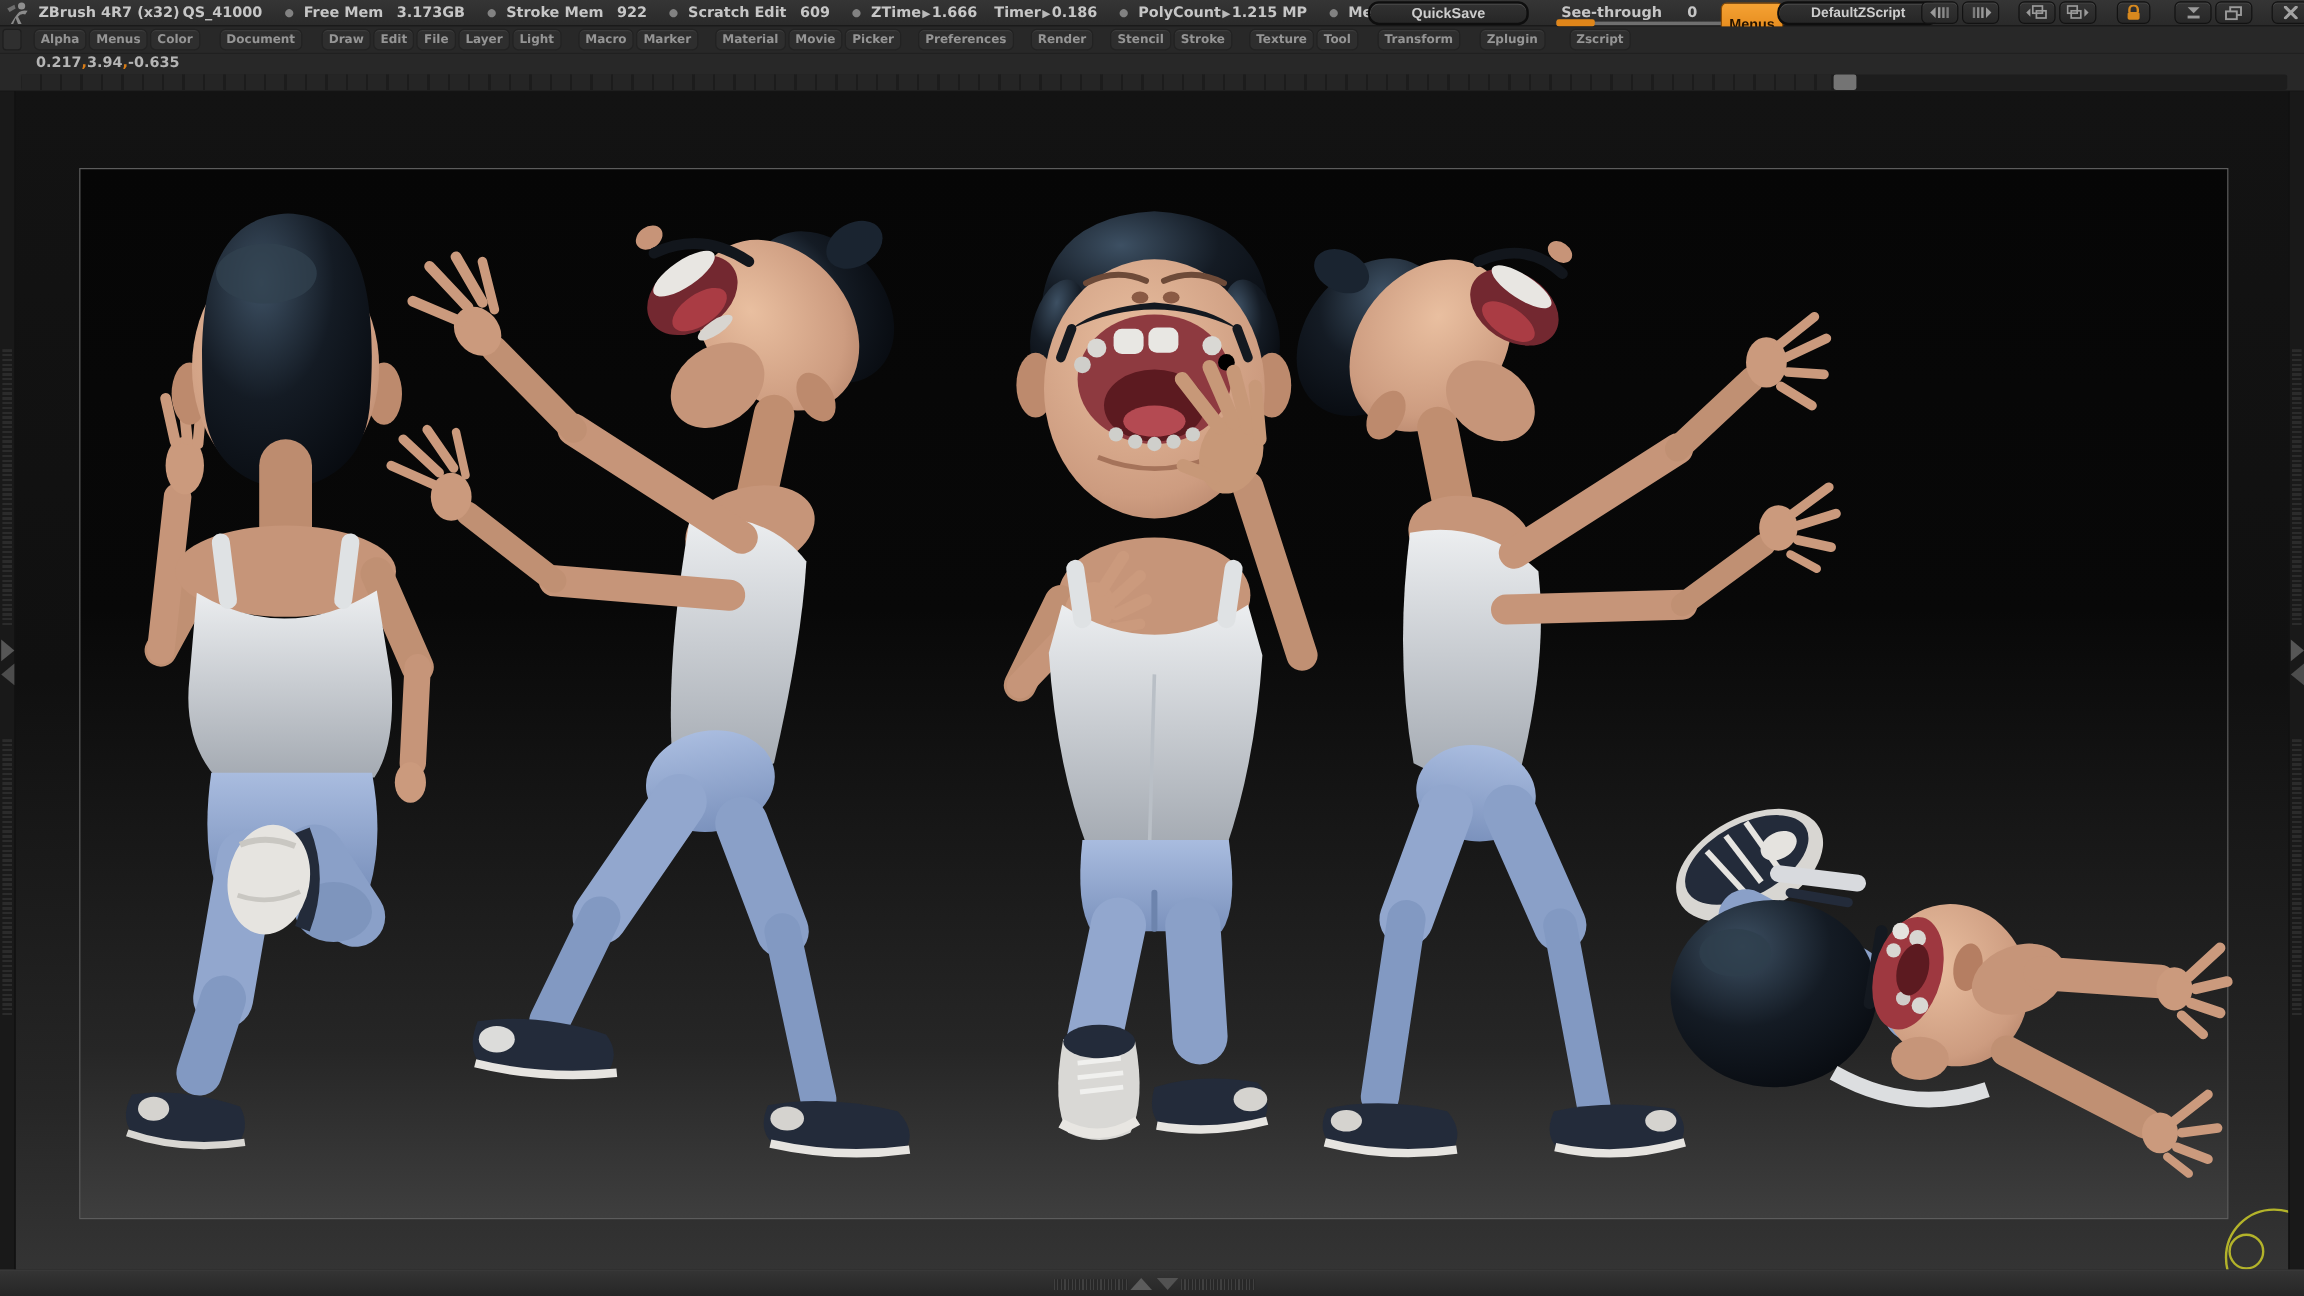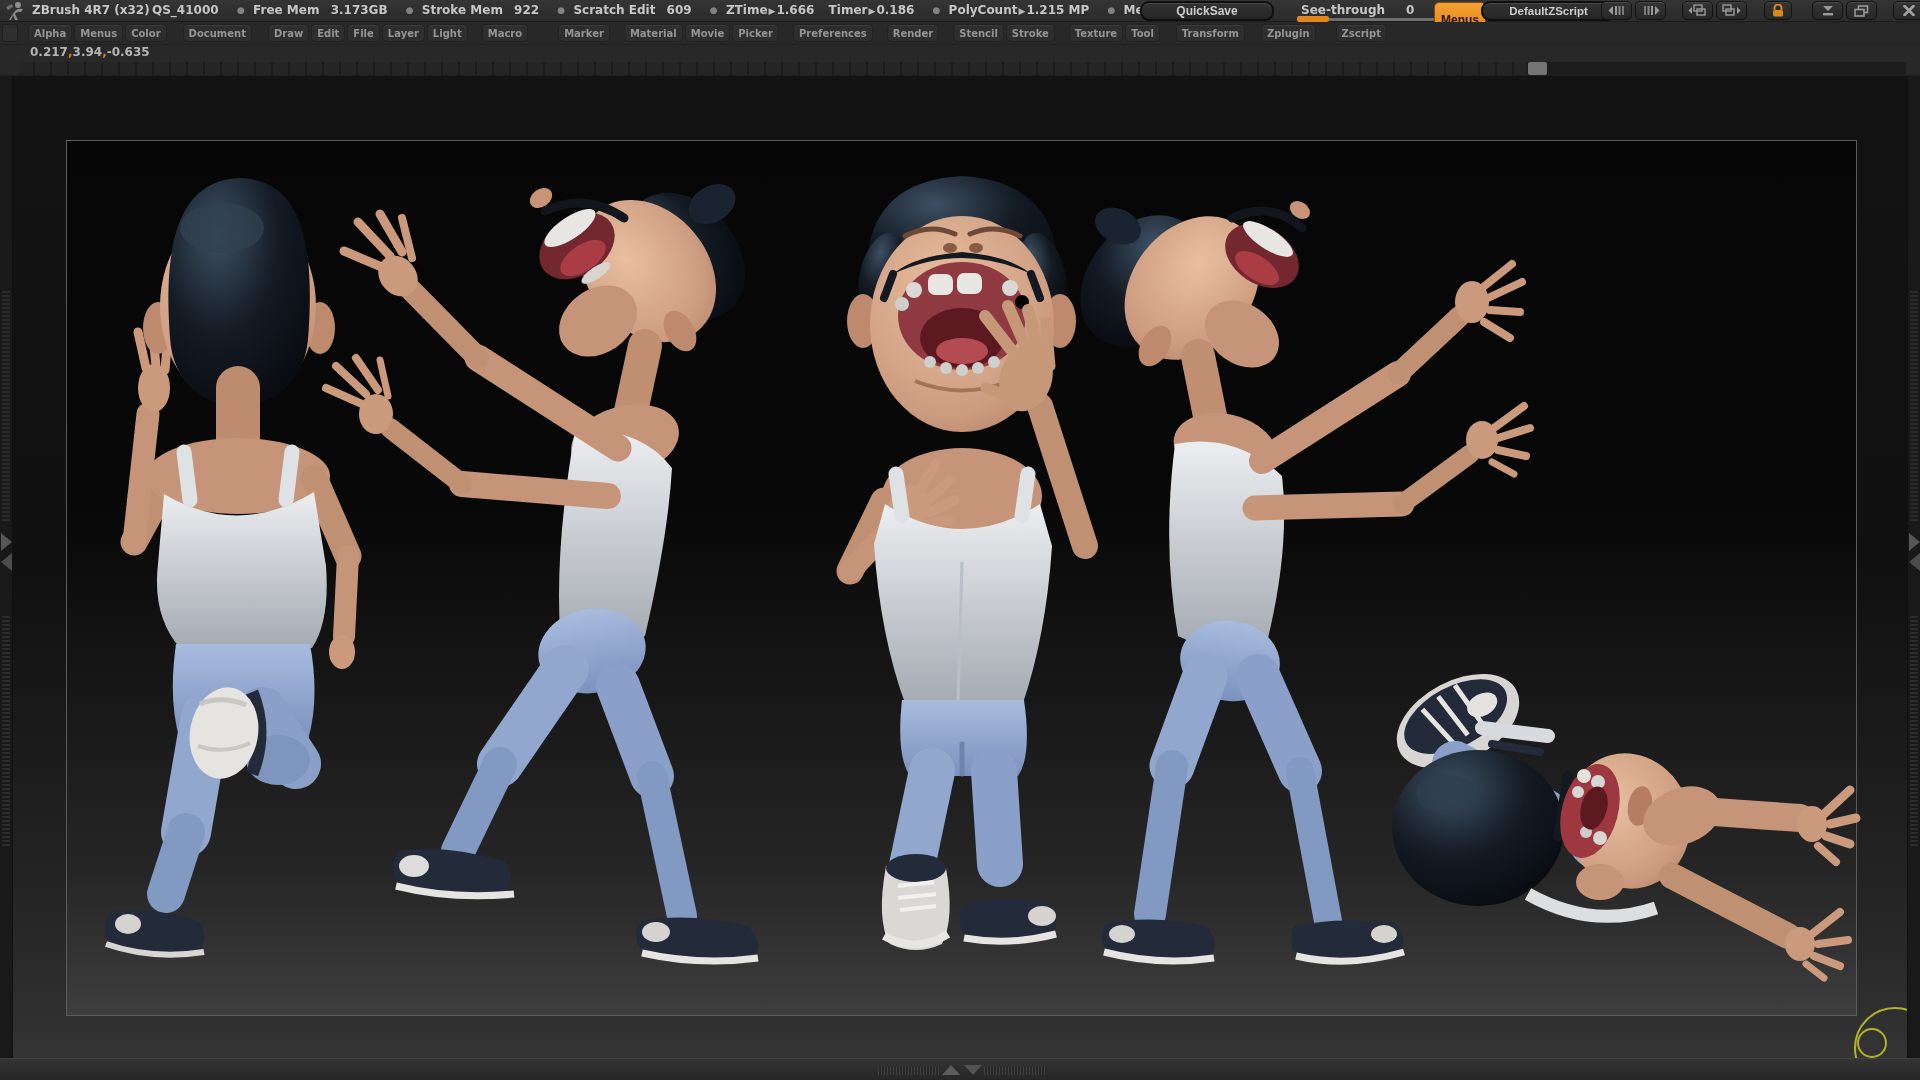--- a/index.html
+++ b/index.html
@@ -189,21 +189,21 @@
     <div class="tab">Alpha</div>
     <div class="tab">Menus</div>
     <div class="tab">Color</div>
     <div class="tab" style="margin-left:14px">Document</div>
     <div class="tab" style="margin-left:14px">Draw</div>
     <div class="tab">Edit</div>
     <div class="tab">File</div>
     <div class="tab">Layer</div>
     <div class="tab">Light</div>
     <div class="tab" style="margin-left:12px">Macro</div>
-    <div class="tab" style="margin-left:28px">Marker</div>
+    <div class="tab" style="margin-left:0">Marker</div>
     <div class="tab" style="margin-left:12px">Material</div>
     <div class="tab">Movie</div>
     <div class="tab">Picker</div>
     <div class="tab" style="margin-left:12px">Preferences</div>
     <div class="tab" style="margin-left:12px">Render</div>
     <div class="tab" style="margin-left:12px">Stencil</div>
     <div class="tab">Stroke</div>
     <div class="tab" style="margin-left:12px">Texture</div>
     <div class="tab">Tool</div>
     <div class="tab" style="margin-left:14px">Transform</div>

